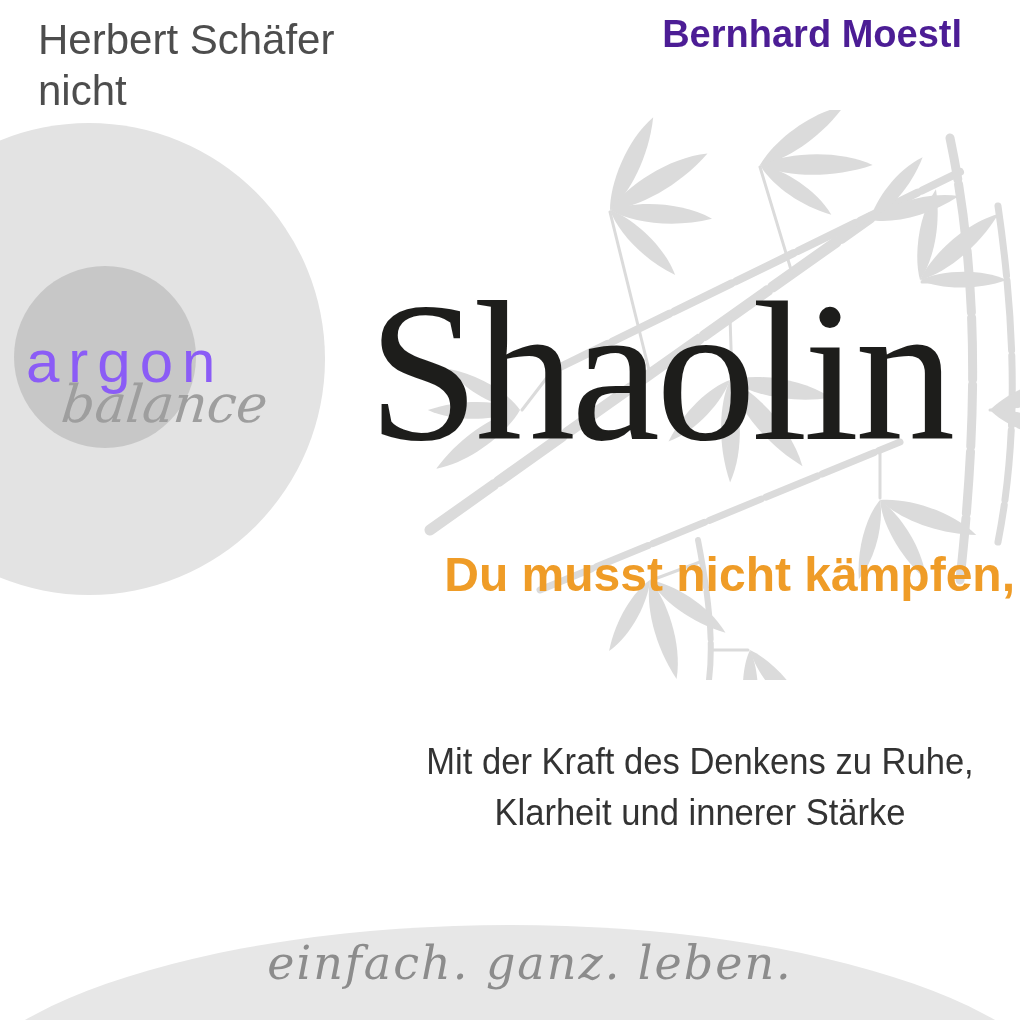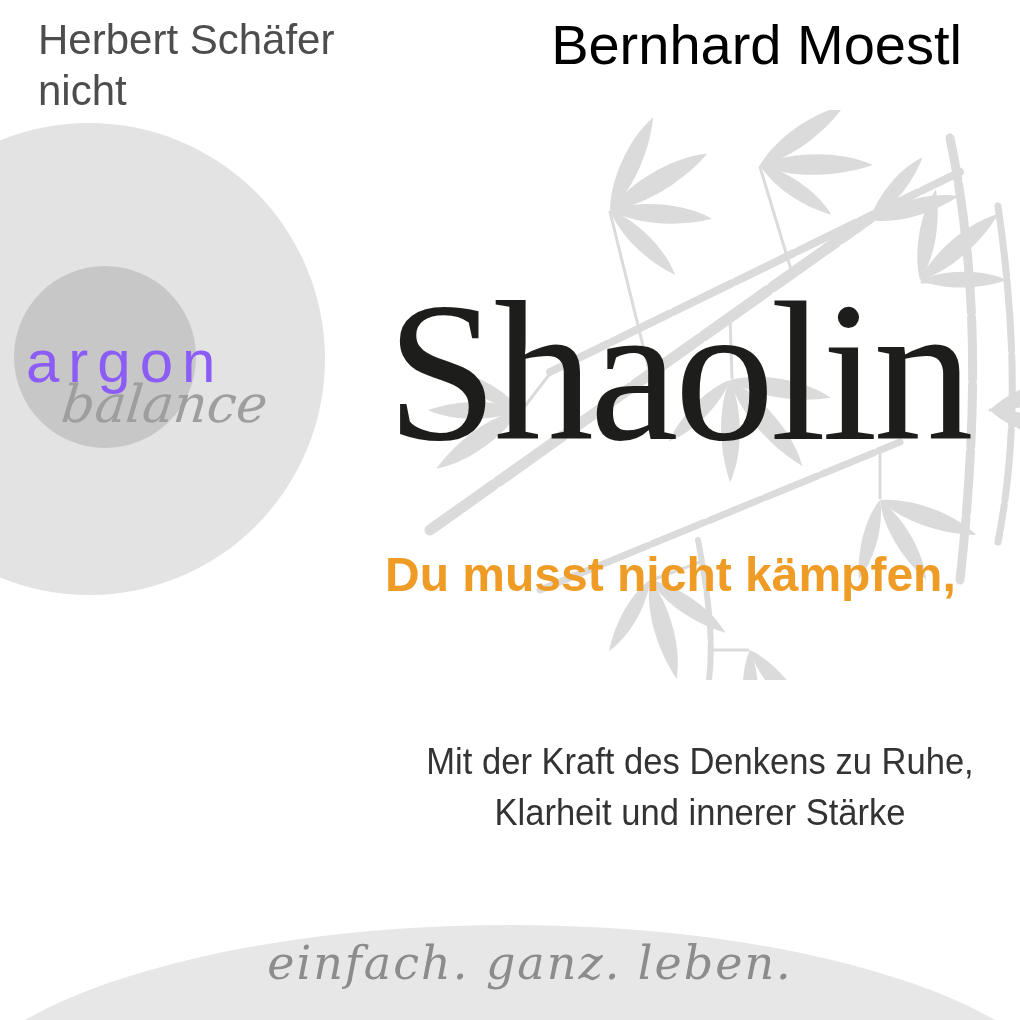--- a/index.html
+++ b/index.html
@@ -36,34 +36,34 @@
   
   .bamboo { position: absolute; left: 400px; top: 110px; width: 620px; height: 570px; z-index: 1; }
 
   
   .narrator {
     position: absolute; left: 38px; top: 14px; z-index: 4;
     font-size: 42px; line-height: 1.22; color: #4d4d4d;
   }
   .author {
     position: absolute; right: 58px; top: 14px; z-index: 4;
-    font-size: 56px; line-height: 1.1; font-weight: 400; color: #000000;
+    font-size: 38px; line-height: 1.1; font-weight: 700; color: #4c1d95;
   }
 
   
   .title {
     position: absolute; left: 368px; top: 272px; width: 620px; margin: 0; z-index: 4;
-    text-align: center;
+    text-align: left;
     font-family: "Liberation Serif", serif; font-weight: 400;
     font-size: 200px; line-height: 1; letter-spacing: -4px;
     color: #1d1d1b;
   }
   .subtitle {
     position: absolute; left: 385px; top: 544px; width: 630px; z-index: 4;
-    text-align: left; font-size: 48px; font-weight: 700; line-height: 1.28;
+    text-align: right; font-size: 48px; font-weight: 700; line-height: 1.28;
     color: #ef9c27;
   }
   .description {
     position: absolute; left: 385px; top: 736px; width: 630px; z-index: 4;
     text-align: center; font-size: 36px; line-height: 1.42; color: #333333;
     transform: scaleX(0.96);
   }
 
   
   .bottom-ellipse {

